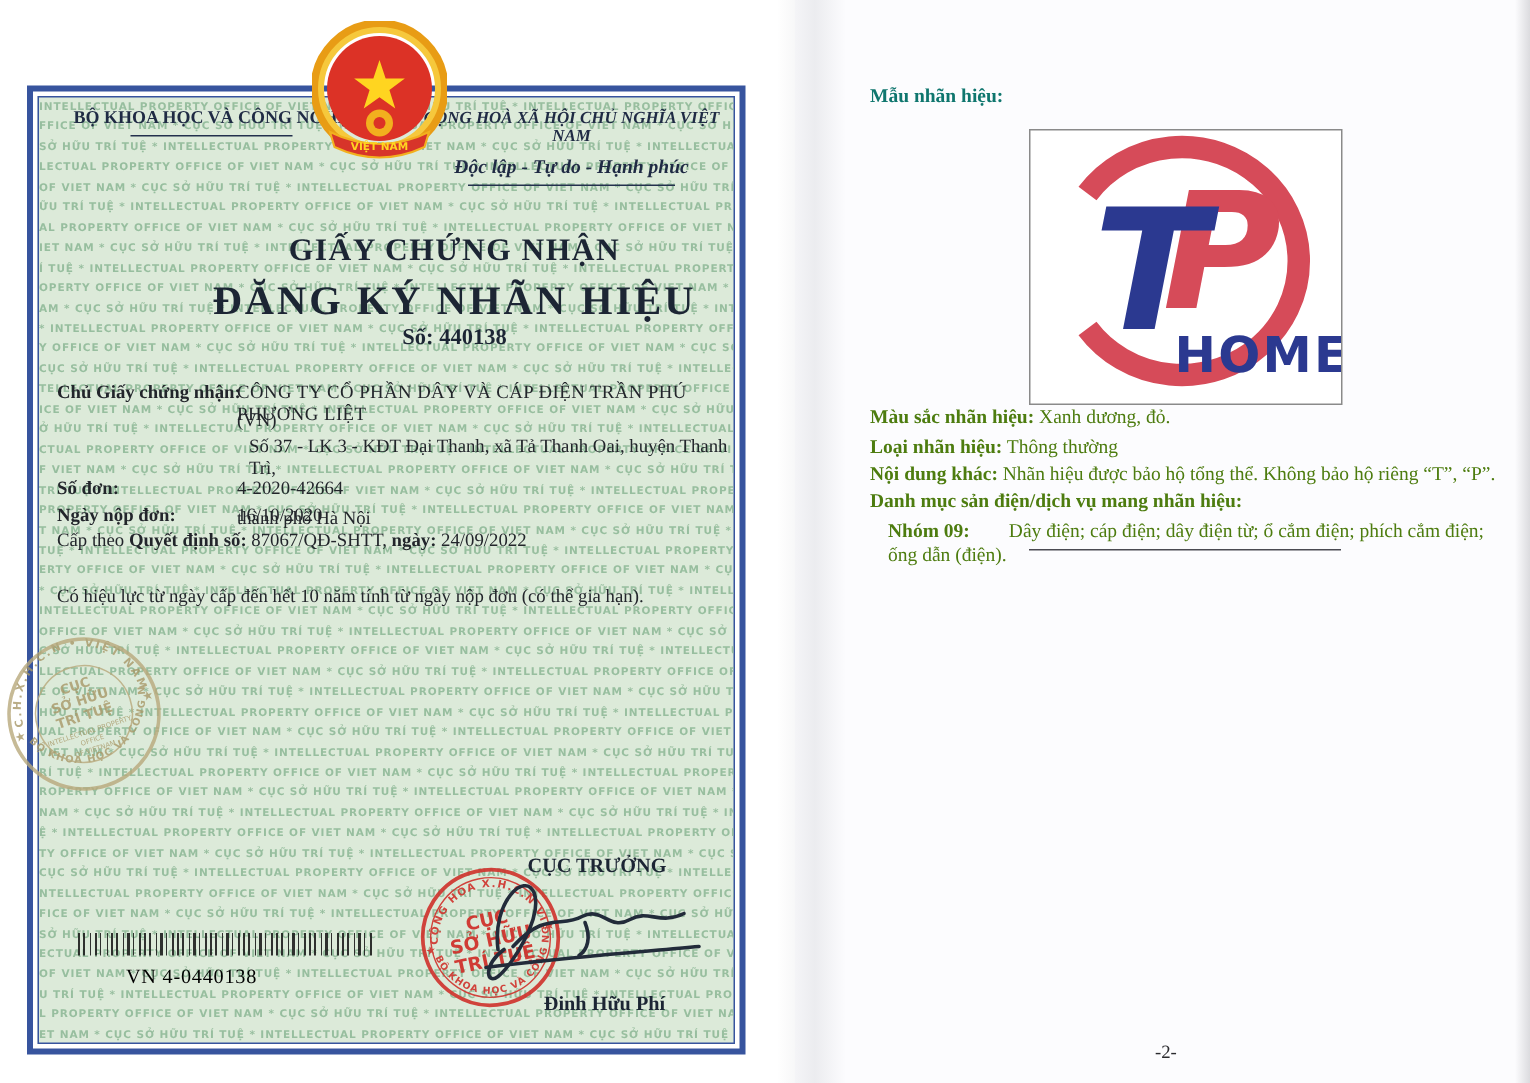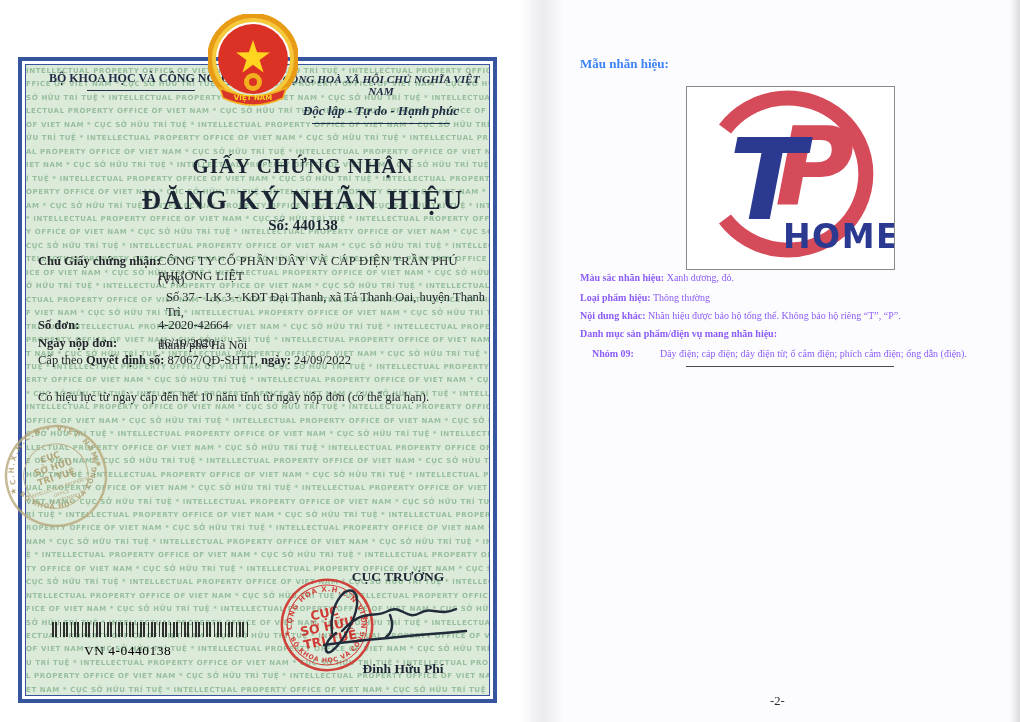--- a/index.html
+++ b/index.html
@@ -33,22 +33,22 @@
   .serial{font-size:13.5px;color:#000000;letter-spacing:.5px;}
   .barcode{height:15px;opacity:.9;
     background:repeating-linear-gradient(90deg,#1c1c1c 0 1.6px,transparent 1.6px 3.4px,
       #1c1c1c 3.4px 4.6px,transparent 4.6px 8px,#1c1c1c 8px 8.7px,transparent 8.7px 11px);}
   .seal-red{opacity:.92;transform:rotate(-12deg);}
   .seal-emboss{opacity:.8;transform:rotate(-18deg);}
 
   
   .right-page{position:absolute;left:530px;top:0;width:490px;height:722px;background:#fcfcfe;}
   .rp-header{font-weight:700;font-size:13.5px;color:#1b1d22;}
-  .rp-label{font-weight:700;font-size:13px;color:#3b82f6;}
-  .rp-row{font-size:10px;color:#8b5cf6;line-height:16px;}
+  .rp-label{font-weight:700;font-size:13px;color:#0f766e;}
+  .rp-row{font-size:13px;color:#4d7c0f;line-height:16px;}
   .logo-box{border:1px solid #8a8a8a;background:#fff;}
   .divider{border-top:1.5px solid #4a4a52;}
   .pagenum{font-size:12.5px;color:#2a2a2e;}
   .fold-shadow{left:518px;top:0;width:46px;height:722px;
     background:linear-gradient(90deg,rgba(90,95,110,0) 0%,rgba(90,95,110,.10) 55%,rgba(90,95,110,0) 100%);}
   .edge-shadow{left:1010px;top:0;width:10px;height:722px;
     background:linear-gradient(90deg,rgba(0,0,0,0),rgba(70,70,80,.18));}
 </style>
 </head>
 <body>
@@ -224,27 +224,27 @@
         <text x="88" y="118" font-size="108" font-weight="bold" font-style="italic" fill="#d64b59" font-family="DejaVu Sans, sans-serif">P</text>
         <text x="42" y="132" font-size="112" font-weight="bold" font-style="italic" fill="#2b3990" font-family="DejaVu Sans, sans-serif">T</text>
         <text x="96" y="161" font-size="33" font-weight="bold" fill="#2b3990" letter-spacing="1.5" font-family="DejaVu Sans, sans-serif">HOME</text>
       </svg>
     </div>
 
     <div class="abs rp-row" style="left:50px;top:270px;width:430px;">
       <span class="b">Màu sắc nhãn hiệu:</span><span> Xanh dương, đỏ.</span>
     </div>
     <div class="abs rp-row" style="left:50px;top:290px;width:430px;">
-      <span class="b">Loại phẩm hiệu:</span><span> Thông thường</span>
+      <span class="b">Loại nhãn hiệu:</span><span> Thông thường</span>
     </div>
     <div class="abs rp-row" style="left:50px;top:308px;width:440px;font-family:Liberation Serif, serif;">
       <span class="b">Nội dung khác:</span><span> Nhãn hiệu được bảo hộ tổng thể. Không bảo hộ riêng “T”, “P”.</span>
     </div>
     <div class="abs rp-row" style="left:50px;top:326px;width:430px;">
-      <span class="b">Danh mục sản phẩm/điện vụ mang nhãn hiệu:</span>
+      <span class="b">Danh mục sản điện/dịch vụ mang nhãn hiệu:</span>
     </div>
     <div class="abs rp-row" style="left:62px;top:346px;width:420px;">
       <span class="b" style="margin-right:26px;">Nhóm 09:</span><span>Dây điện; cáp điện; dây điện từ; ổ cắm điện; phích cắm điện; ống dẫn (điện).</span>
     </div>
     <div class="abs divider" style="left:156px;top:366px;width:208px;height:0;"></div>
 
     <div class="abs pagenum" style="left:240px;top:694px;">-2-</div>
   </div>
 
   <div class="abs fold-shadow"></div>

